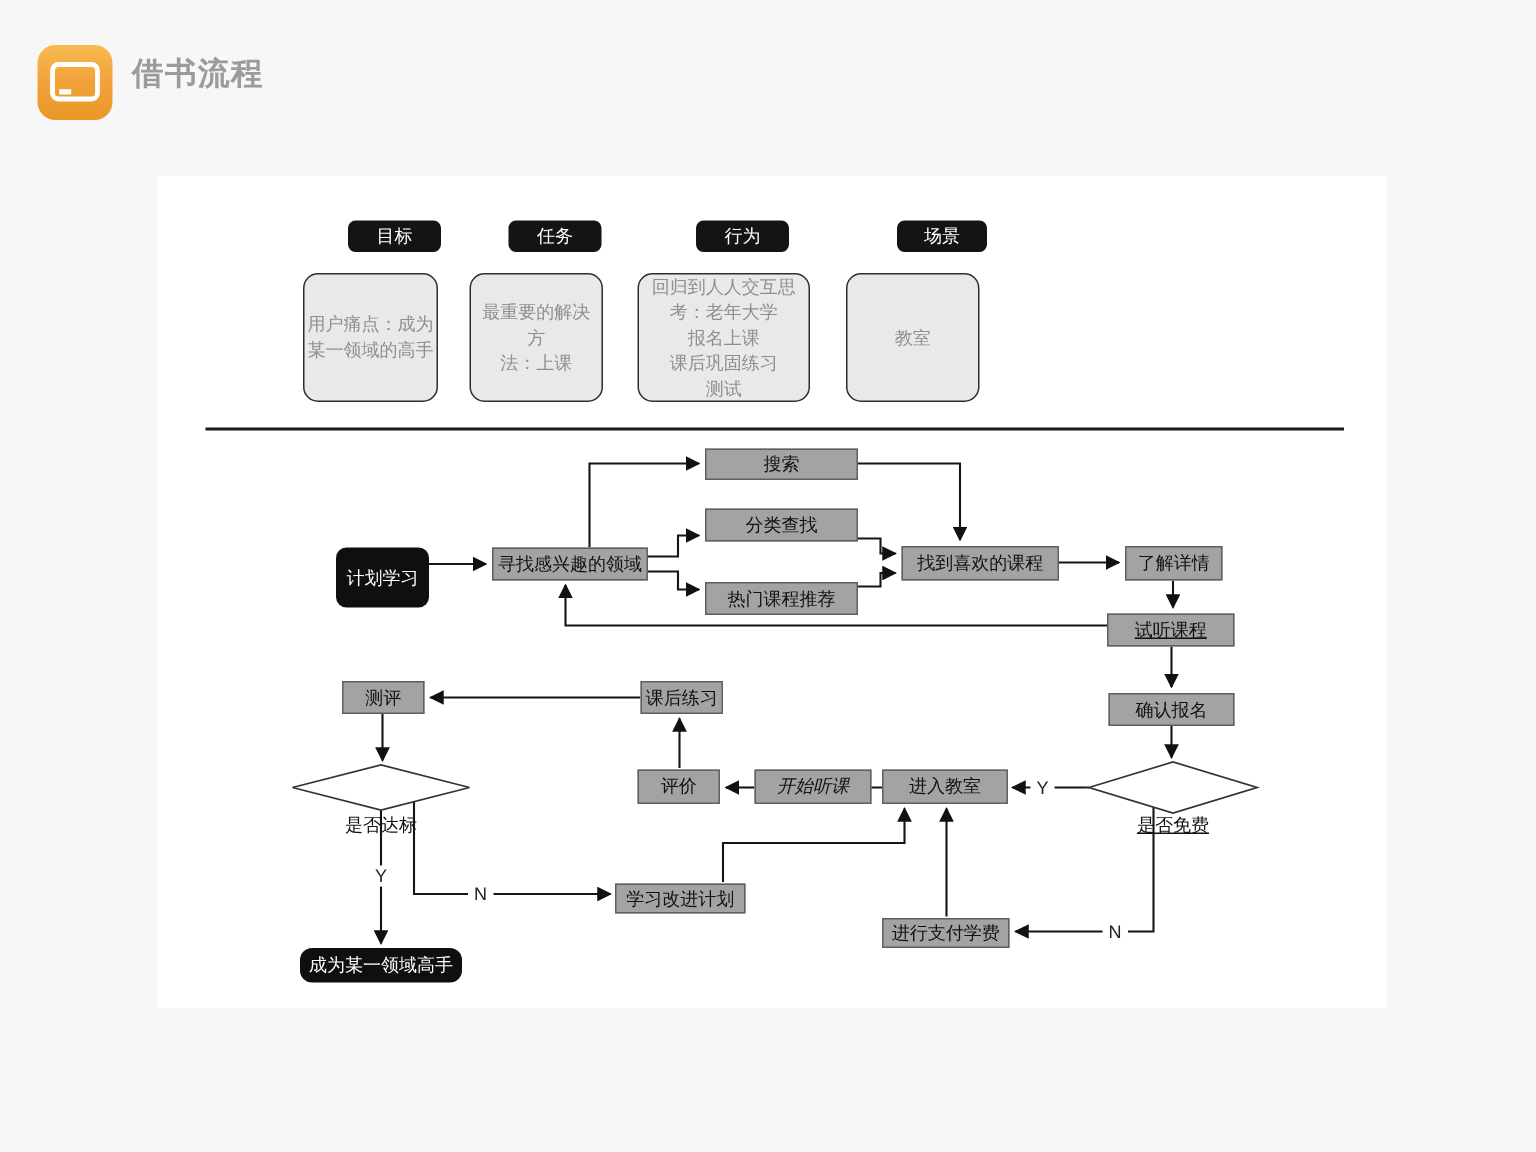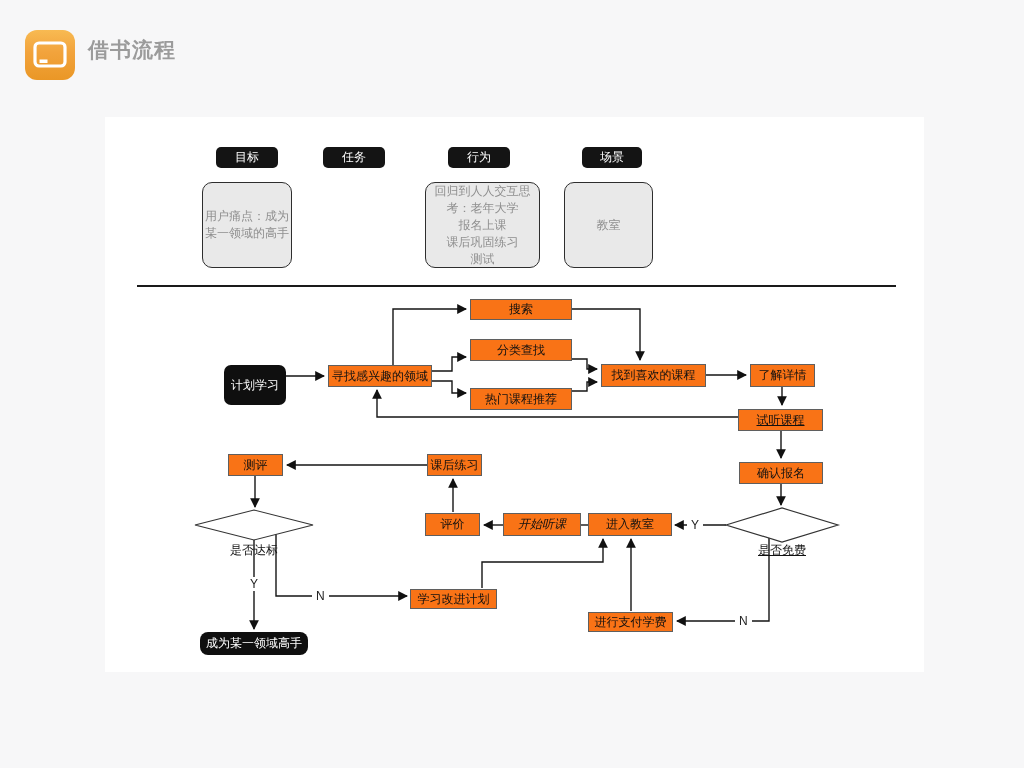--- a/index.html
+++ b/index.html
@@ -25,37 +25,37 @@
   
   .card{
     position:absolute;left:105px;top:117px;width:819px;height:555px;
     background:#ffffff;
   }
 
   
   .pill{
     position:absolute;height:21px;background:#141414;color:#ffffff;
     border-radius:5px;font-size:12px;display:flex;align-items:center;
-    justify-content:center;z-index:2;
+    justify-content:center;z-index:2;margin-left:16px;
   }
   .legend-box{
     position:absolute;background:#e9e9e9;border:1px solid #2e2e2e;
     border-radius:10px;color:#8f8f8f;font-size:12px;line-height:17px;
     display:flex;align-items:center;justify-content:center;text-align:center;
     white-space:pre-line;box-sizing:border-box;z-index:2;padding:2px;
   }
   .divider{
     position:absolute;left:32px;top:168px;width:759px;height:2px;
     background:#1a1a1a;
   }
 
   
   .flow-svg{position:absolute;left:0;top:0;width:819px;height:555px;z-index:1;}
   .node{
-    position:absolute;box-sizing:border-box;background:#f97316;
+    position:absolute;box-sizing:border-box;background:#a3a3a3;
     border:1.5px solid #5f5f5f;color:#111111;font-size:12px;
     display:flex;align-items:center;justify-content:center;
     white-space:nowrap;z-index:2;
   }
   .node-dark{
     position:absolute;box-sizing:border-box;background:#0f0f0f;color:#ffffff;
     font-size:12px;display:flex;align-items:center;justify-content:center;
     white-space:nowrap;z-index:2;border-radius:7px;
   }
   .diamond-label{
@@ -82,20 +82,22 @@
 
   <div class="card">
 
     <div class="pill" style="left:111px;top:30px;width:62px;">目标</div>
     <div class="pill" style="left:218px;top:30px;width:62px;">任务</div>
     <div class="pill" style="left:343px;top:30px;width:62px;">行为</div>
     <div class="pill" style="left:477px;top:30px;width:60px;">场景</div>
 
     <div class="legend-box" style="left:97px;top:65px;width:90px;height:86px;">用户痛点：成为
 某一领域的高手</div>
+    <div class="legend-box" style="left:208px;top:65px;width:89px;height:86px;">最重要的解决方
+法：上课</div>
     <div class="legend-box" style="left:459px;top:65px;width:89px;height:86px;">教室</div>
     <div class="legend-box" style="left:320px;top:65px;width:115px;height:86px;">回归到人人交互思
 考：老年大学
 报名上课
 课后巩固练习
 测试</div>
 
     <div class="divider"></div>
 
     <svg class="flow-svg" viewBox="0 0 819 555">

